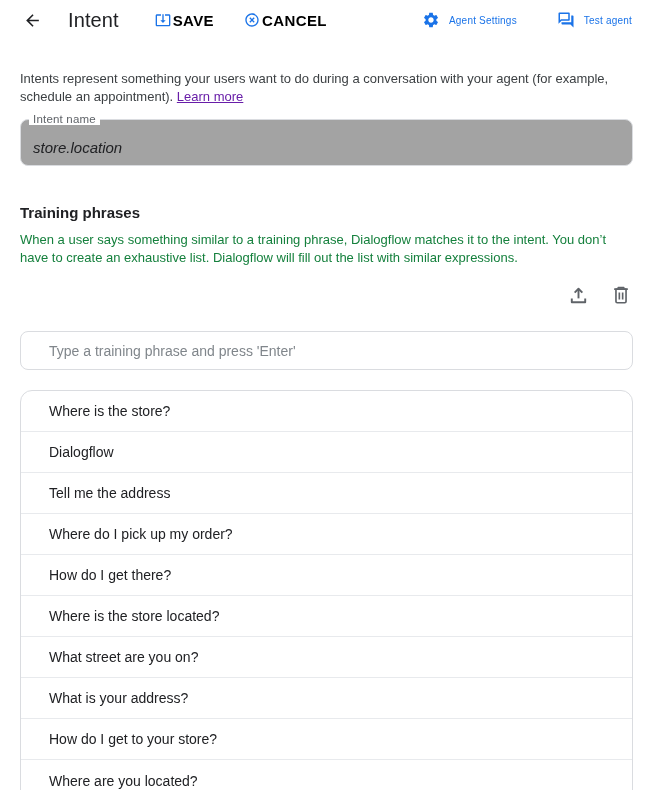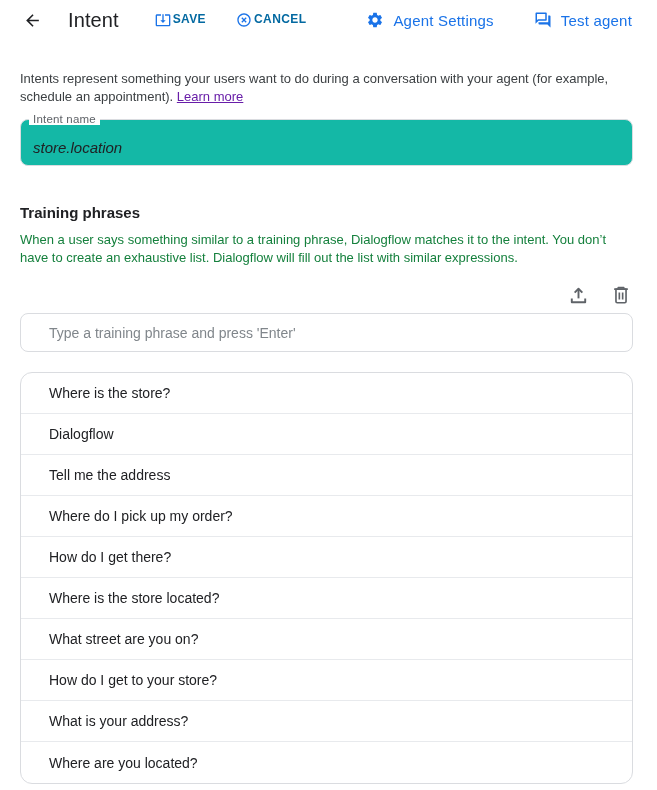--- a/index.html
+++ b/index.html
@@ -20,51 +20,51 @@
     width:24px; height:24px; display:flex; align-items:center; justify-content:center;
     padding:0;
   }
   .page-title {
     font-size:20px; color:#202124; margin-left:24px; font-weight:400;
     letter-spacing:.1px;
   }
   .txt-btn {
     display:inline-flex; align-items:flex-start; gap:2px;
     background:none; border:none; cursor:pointer;
-    color:#0369a1; font-family:"Liberation Sans", sans-serif;
-    font-size:12px; font-weight:700; letter-spacing:.4px;
+    color:#000000; font-family:"Liberation Sans", sans-serif;
+    font-size:15px; font-weight:700; letter-spacing:.4px;
     padding:4px 2px;
   }
   .txt-btn.save { margin-left:34px; }
   .txt-btn.cancel { margin-left:26px; }
   .right-group { margin-left:auto; display:flex; align-items:center; gap:36px; }
   .menu-btn {
     display:inline-flex; align-items:center; gap:9px;
     background:none; border:none; cursor:pointer;
     color:#1a73e8; font-family:"Liberation Sans", sans-serif;
-    font-size:15px; font-weight:500; letter-spacing:.2px;
+    font-size:10px; font-weight:500; letter-spacing:.2px;
     padding:4px 2px;
   }
   .icon { display:inline-flex; flex:none; }
   
   .content { padding:0 24px 0 20px; }
   .intro {
     margin-top:30px;
     font-size:13px; line-height:18px; color:#3c4043;
     max-width:613px;
   }
   .intro a {
     color:#681da8; text-decoration:underline; cursor:pointer;margin-top:36px;
   }
   
   .field {
     position:relative; margin-top:13px;
     height:47px; width:613px;
     border:1px solid #dadce0; border-radius:8px;
-    background:#14b8a6;
+    background:#a3a3a3;
   }
   .field-label {
     position:absolute; top:-7px; left:8px;
     background:#fff; padding:0 4px;
     font-size:11.5px; color:#5f6368; letter-spacing:.2px;
   }
   .field input {
     width:100%; height:100%;
     border:none; outline:none; background:transparent;
     font-family:"Liberation Sans", sans-serif;
@@ -85,21 +85,21 @@
   .phrase-toolbar {
     width:613px; margin-top:16px;
     display:flex; justify-content:flex-end; align-items:center; gap:19px;
   }
   .icon-btn {
     background:none; border:none; cursor:pointer; padding:0;
     width:24px; height:24px; display:flex; align-items:center; justify-content:center;
   }
   
   .phrase-input {
-    margin-top:6px;
+    margin-top:24px;
     width:613px; height:39px;
     border:1px solid #dadce0; border-radius:8px;
     padding:0 12px 0 28px;
     font-family:"Liberation Sans", sans-serif;
     font-size:14px; color:#202124; outline:none;
   }
   .phrase-input::placeholder { color:#80868b; opacity:1; }
   
   .phrase-list {
     margin-top:20px;
@@ -222,25 +222,25 @@
       <div class="phrase-row">
       <span>How do I get there?</span>
     </div>
       <div class="phrase-row">
       <span>Where is the store located?</span>
     </div>
       <div class="phrase-row">
       <span>What street are you on?</span>
     </div>
       <div class="phrase-row">
+      <span>What is your address?</span>
+    </div>
+      <div class="phrase-row">
       <span>How do I get to your store?</span>
     </div>
       <div class="phrase-row">
-      <span>What is your address?</span>
-    </div>
-      <div class="phrase-row">
       <span>Where are you located?</span>
     </div>
     </div>
 
   
 
 </main>
 
 </body></html>

